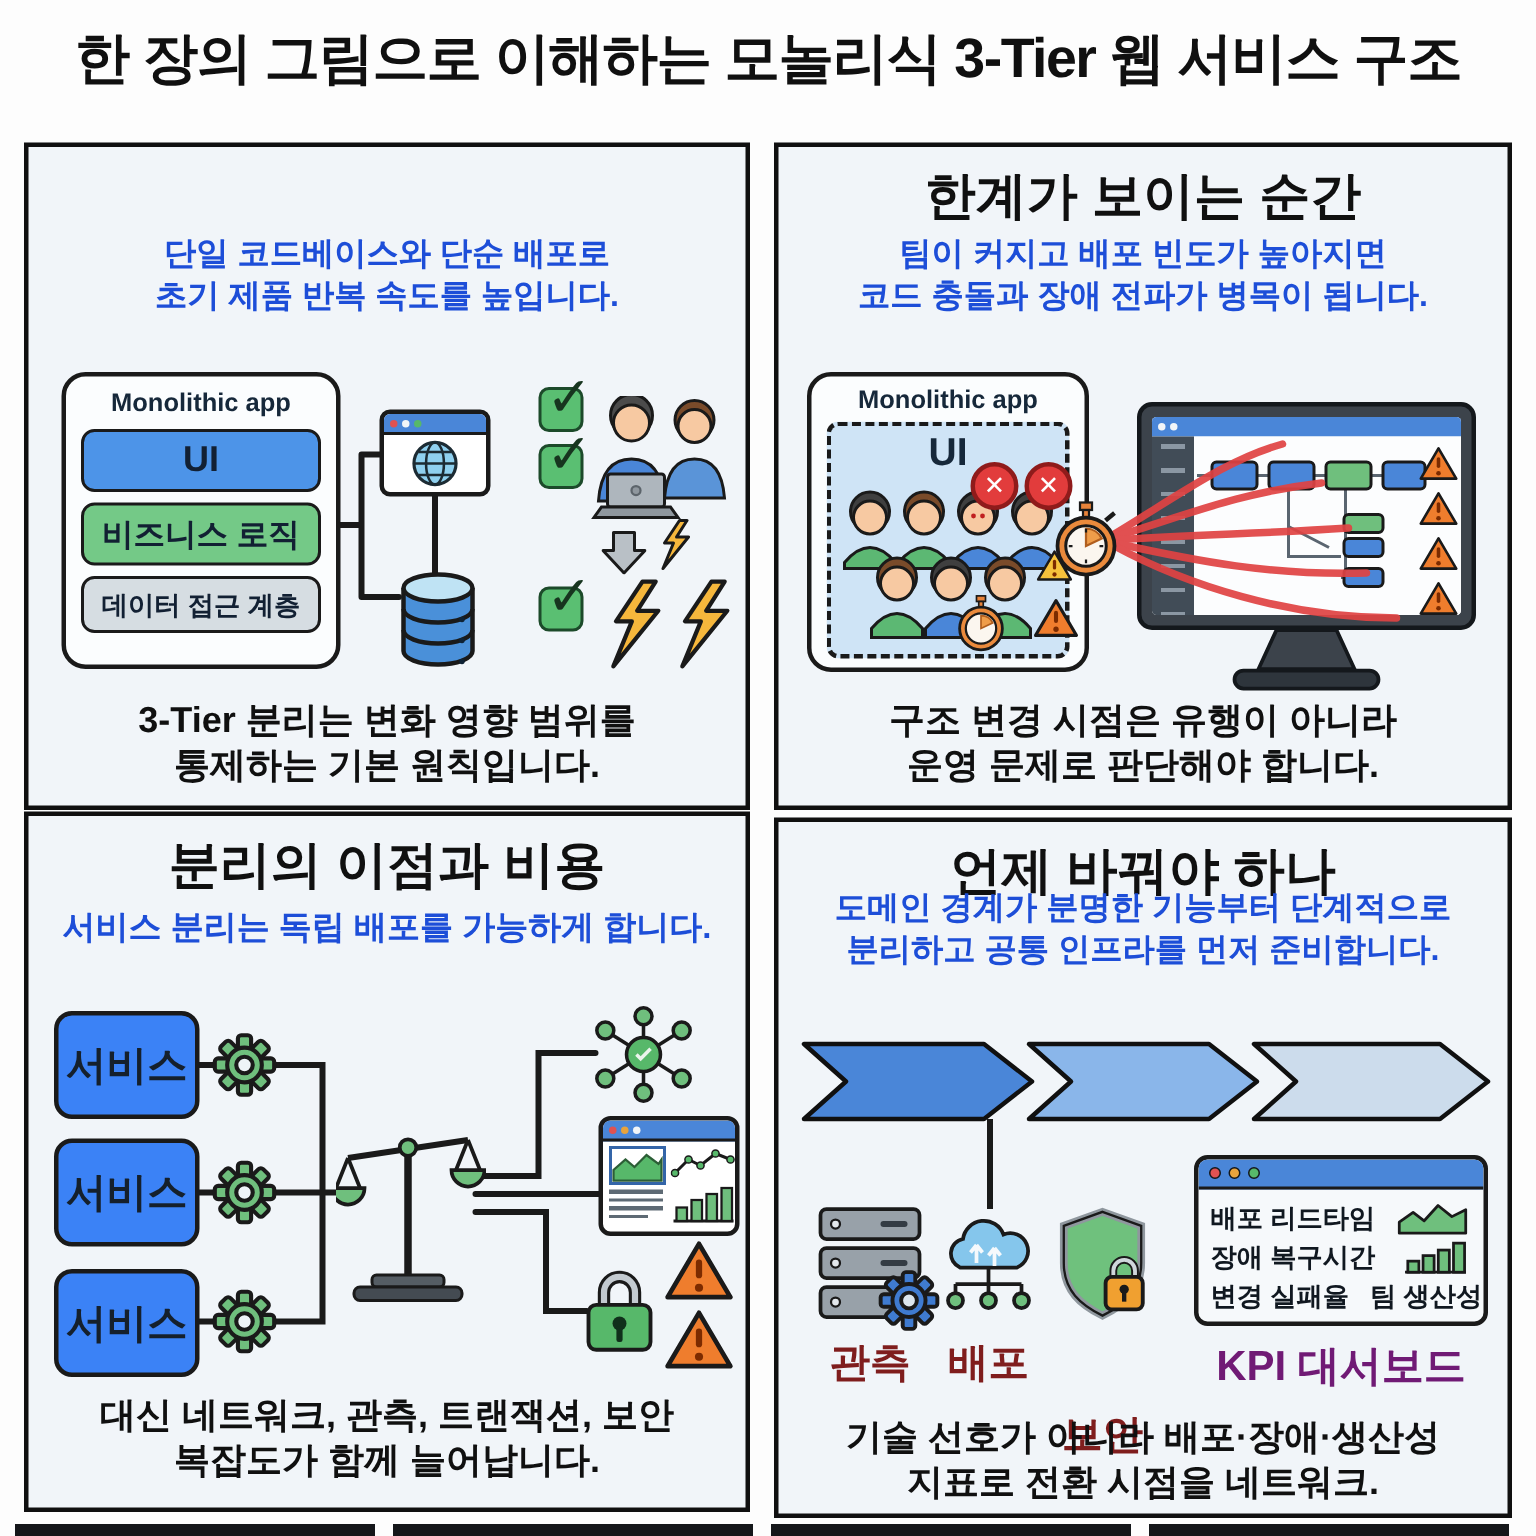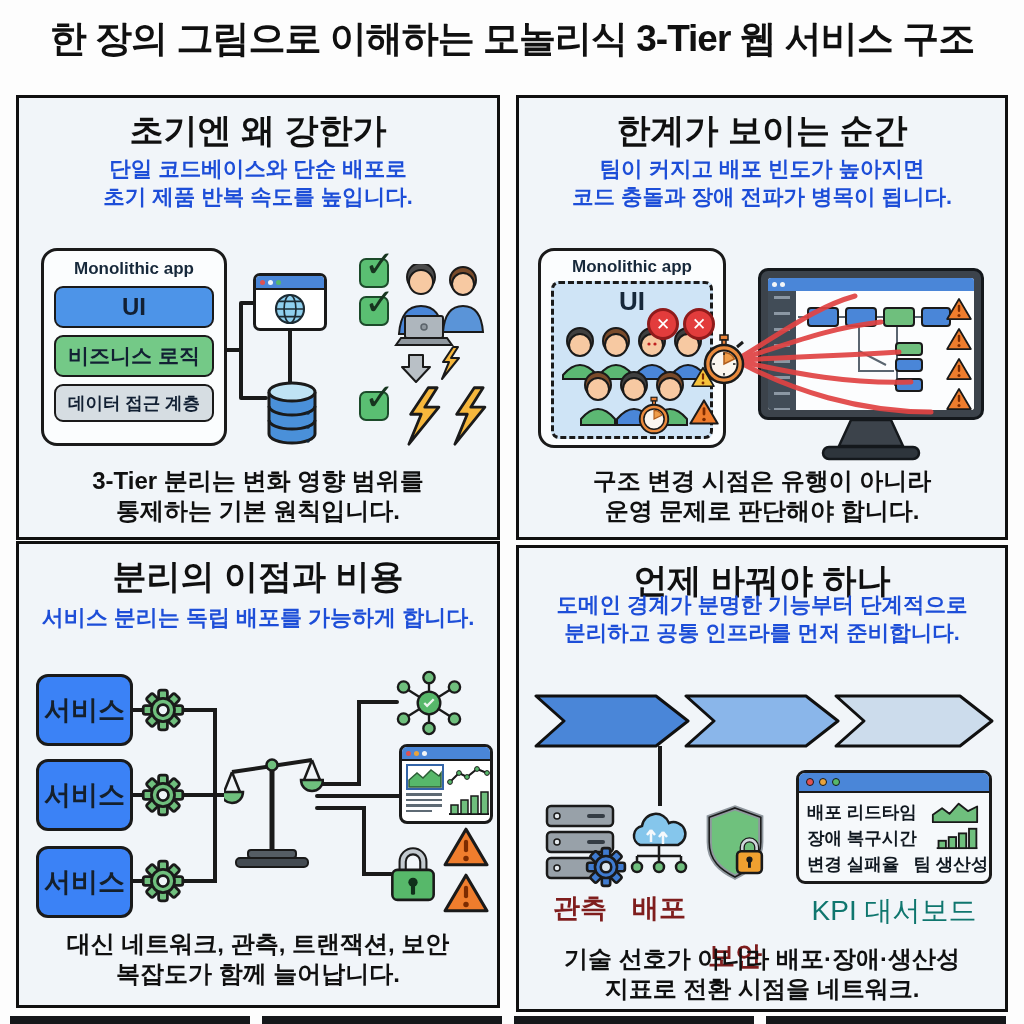--- a/index.html
+++ b/index.html
@@ -50,35 +50,34 @@
   .svc{position:absolute;width:97px;height:72px;background:#3b82f6;border:3px solid #1a1a1a;border-radius:12px;
     display:flex;align-items:center;justify-content:center;font-size:27px;font-weight:800;color:#15202c;}
   
   .kpi{position:absolute;background:#f6f9fb;border:3px solid #1a1a1a;border-radius:9px;overflow:hidden;}
   .kpi .bar{height:20px;background:#4a86d8;border-bottom:2.5px solid #1a1a1a;display:flex;align-items:center;gap:5px;padding:0 7px;}
   .kpi .dot{width:8px;height:8px;border:1.5px solid #14181c;}
   .kpi .rows{padding:5px 8px 4px 8px;}
   .kpi .row{display:flex;align-items:center;justify-content:space-between;margin:2px 0;}
   .kpi .lbl{font-size:17.5px;font-weight:800;color:#101820;white-space:nowrap;}
   .icon-label{position:absolute;text-align:center;font-size:27px;font-weight:800;color:#7f1d1d;}
-  .kpi-caption{position:absolute;text-align:center;font-size:28px;font-weight:400;color:#0f766e;}
+  .kpi-caption{position:absolute;text-align:center;font-size:28px;font-weight:700;color:#701a75;}
   .vline{position:absolute;width:4px;background:#1a1a1a;}
   .bottom-strip{position:absolute;left:10px;top:1016px;width:1004px;height:8px;
     background:repeating-linear-gradient(90deg,#15171a 0 240px,transparent 240px 252px);}
   svg{display:block;}
 </style>
 </head>
 <body>
 
 <div class="stage">
 
   <h1 class="main-title">한 장의 그림으로 이해하는 모놀리식 3-Tier 웹 서비스 구조</h1>
 
   <section class="panel" style="left:16px;top:95px;width:484px;height:445px;">
-    <h2 class="ptitle" style="top:10px;">초기엔 왜 강한가</h2>
     <p class="psub" style="top:58px;">단일 코드베이스와 단순 배포로
 초기 제품 반복 속도를 높입니다.</p>
 
     <div class="mono-box" style="left:22px;top:150px;width:186px;height:198px;">
       <div class="mono-title">Monolithic app</div>
       <div class="layer ui">UI</div>
       <div class="layer logic">비즈니스 로직</div>
       <div class="layer data">데이터 접근 계층</div>
     </div>
 

